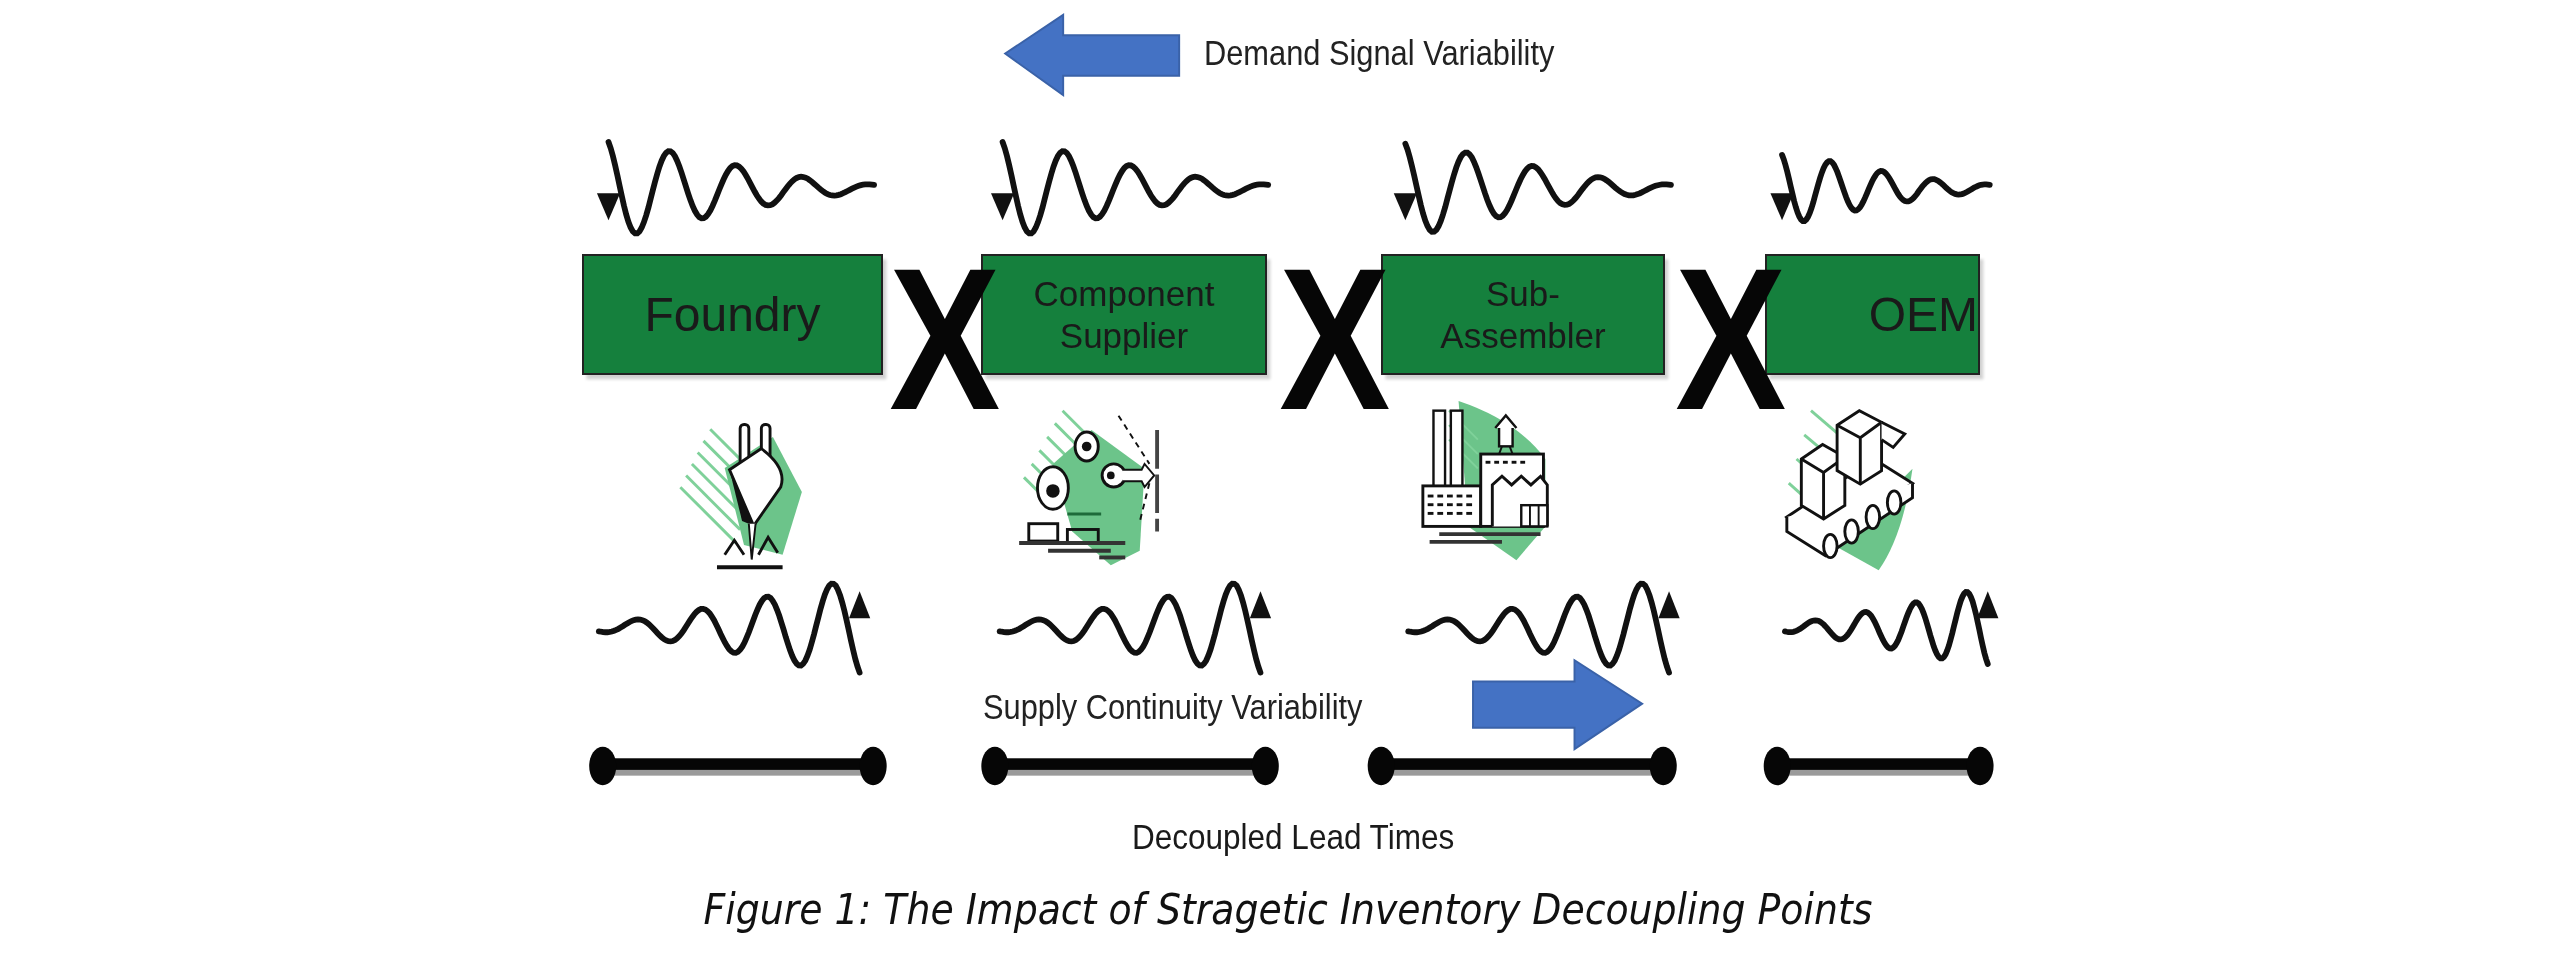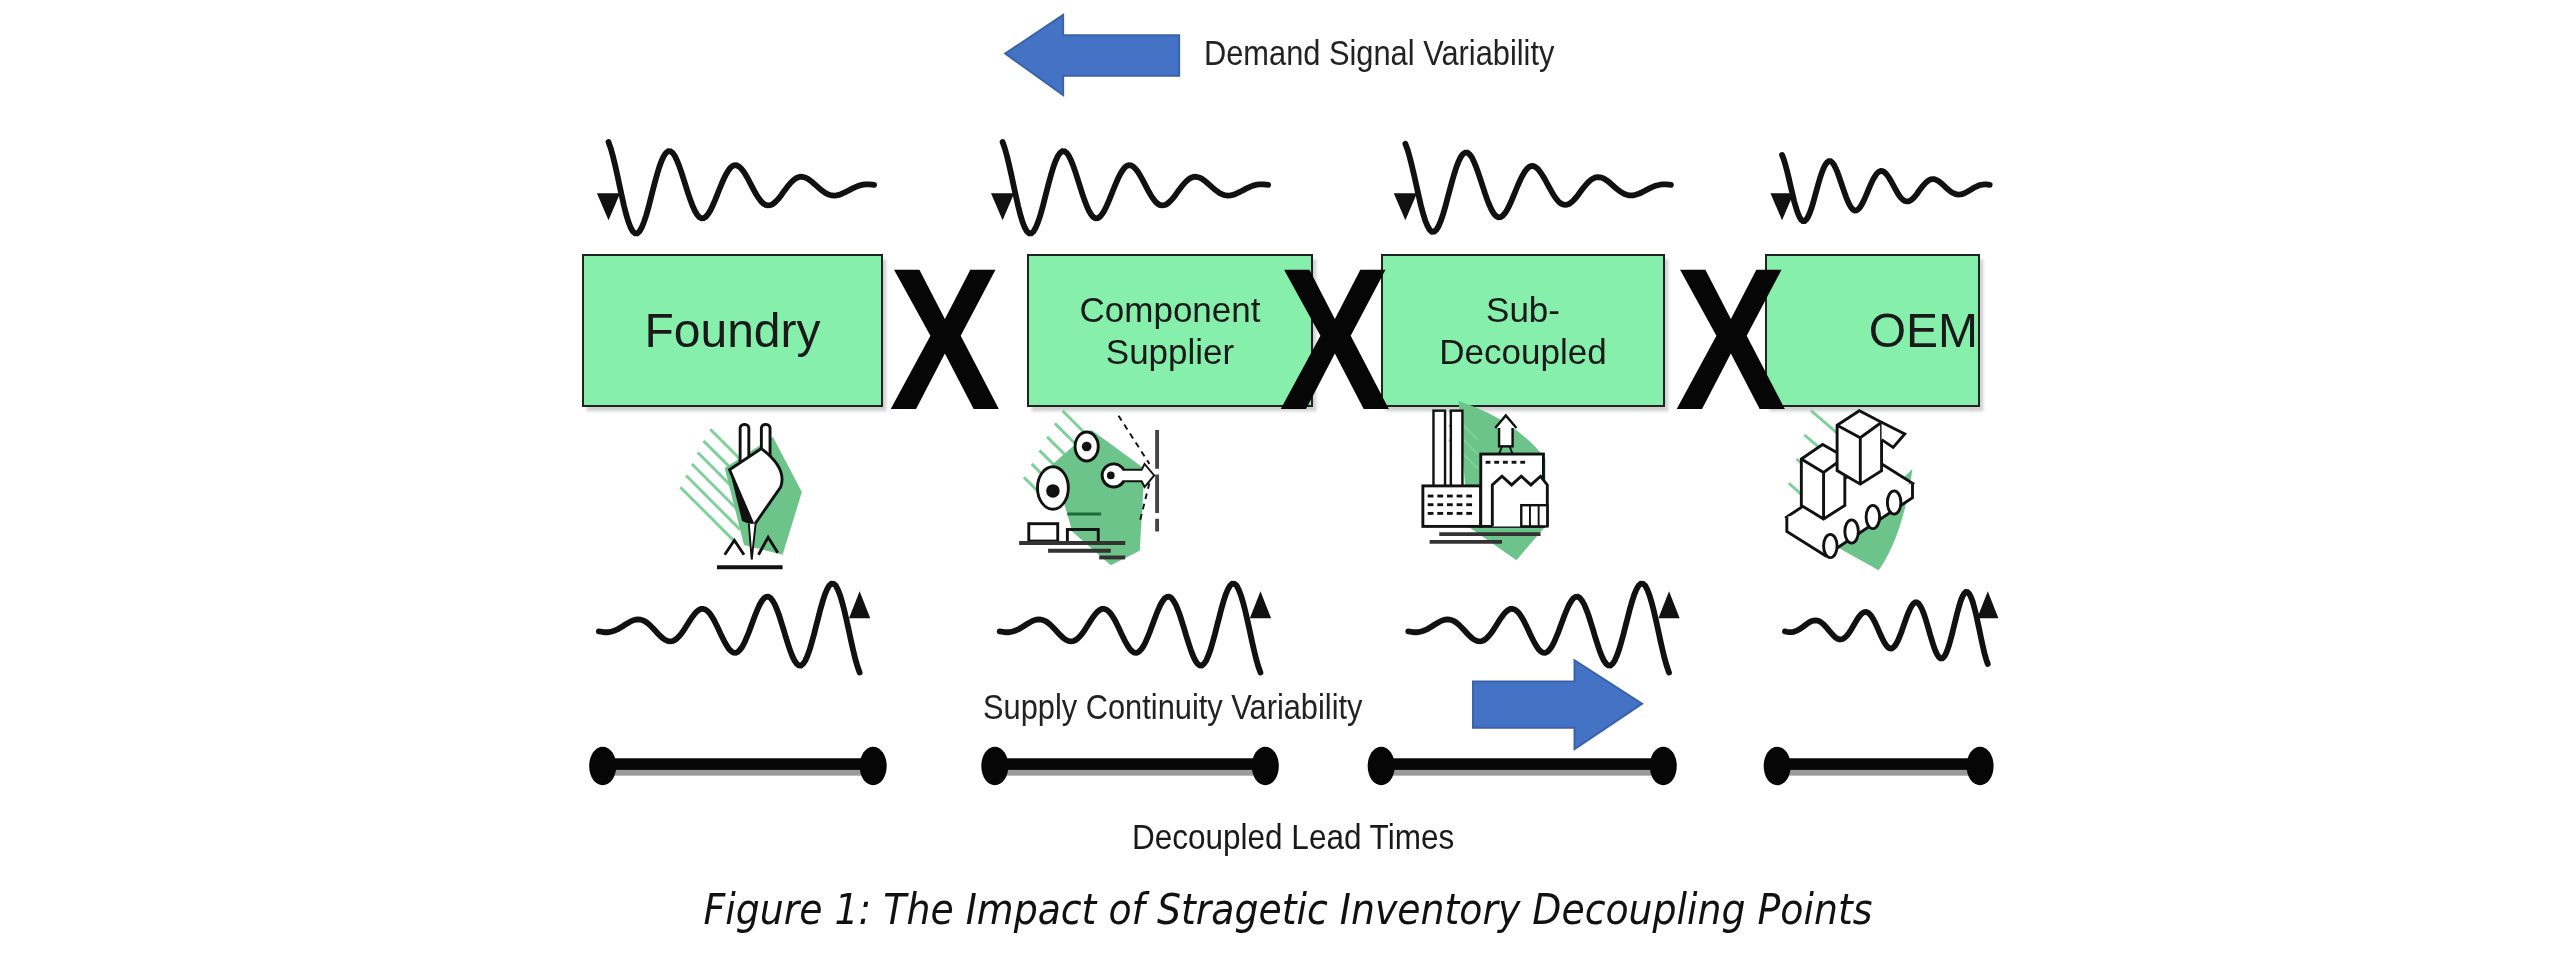--- a/index.html
+++ b/index.html
@@ -1,21 +1,21 @@
 <!DOCTYPE html>
 <html><head>
 <meta charset="utf-8">
 <style>
   html, body { margin: 0; padding: 0; background: #ffffff; }
   body { width: 2576px; height: 966px; position: relative; overflow: hidden; font-family: "Liberation Sans", sans-serif; }
   .abs { position: absolute; }
   .label-calibri { font-family: "Liberation Sans", sans-serif; color: #222; transform: scaleX(0.88); transform-origin: left center; white-space: nowrap; }
   .stage-box {
-    position: absolute; top: 254px; height: 153px;
-    background: #86efac; border: 2.9px solid #222; box-sizing: border-box;
+    position: absolute; top: 254px; height: 121px;
+    background: #15803d; border: 2.9px solid #222; box-sizing: border-box;
     box-shadow: 3.9px 4.8px 2.9px rgba(0,0,0,0.18);
     display: flex; align-items: center; justify-content: center; text-align: center;
     color: #1a1a1a; line-height: 1.2;
   }
   .x-mark {
     position: absolute; top: 237px; font-family: "Liberation Sans", sans-serif; font-weight: bold;
     font-size: 203px; line-height: 1; color: #060606; transform: scaleX(0.82); transform-origin: center;
   }
   svg { position: absolute; overflow: visible; }
   .caption { font-family: "DejaVu Sans", sans-serif; font-style: italic; color: #111; font-size: 42px; white-space: nowrap; transform: scaleX(0.9); transform-origin: center; }
@@ -43,26 +43,26 @@
     </g>
     <g>
       <path d="M1845.0,160.3L1846.8,165.0L1848.6,171.0L1850.4,177.8L1852.2,185.3L1854.0,193.1L1855.8,200.7L1857.5,208.0L1859.3,214.5L1861.1,220.0L1862.9,224.3L1864.7,227.3L1866.5,228.8L1868.3,228.8L1870.1,227.3L1871.9,224.4L1873.7,220.4L1875.5,215.3L1877.3,209.5L1879.0,203.2L1880.8,196.6L1882.6,190.2L1884.4,184.1L1886.2,178.7L1888.0,174.1L1889.8,170.5L1891.6,168.1L1893.4,166.9L1895.2,166.9L1897.0,168.2L1898.8,170.6L1900.5,174.0L1902.3,178.2L1904.1,183.1L1905.9,188.3L1907.7,193.7L1909.5,198.9L1911.3,203.9L1913.1,208.4L1914.9,212.1L1916.7,215.0L1918.5,216.9L1920.3,217.9L1922.0,217.8L1923.8,216.7L1925.6,214.7L1927.4,211.9L1929.2,208.5L1931.0,204.6L1932.8,200.4L1934.6,196.1L1936.4,191.9L1938.2,187.9L1940.0,184.4L1941.8,181.5L1943.5,179.2L1945.3,177.7L1947.1,177.0L1948.9,177.1L1950.7,178.0L1952.5,179.6L1954.3,181.8L1956.1,184.5L1957.9,187.6L1959.7,190.8L1961.5,194.2L1963.3,197.4L1965.0,200.4L1966.8,203.1L1968.6,205.3L1970.4,207.0L1972.2,208.1L1974.0,208.5L1975.8,208.4L1977.6,207.7L1979.4,206.5L1981.2,204.8L1983.0,202.8L1984.8,200.5L1986.5,198.0L1988.3,195.6L1990.1,193.2L1991.9,191.1L1993.7,189.2L1995.5,187.6L1997.3,186.4L1999.1,185.7L2000.9,185.4L2002.7,185.5L2004.5,186.1L2006.3,187.0L2008.0,188.2L2009.8,189.6L2011.6,191.2L2013.4,192.9L2015.2,194.6L2017.0,196.2L2018.8,197.7L2020.6,199.0L2022.4,200.0L2024.2,200.7L2026.0,201.2L2027.8,201.4L2029.5,201.3L2031.3,200.9L2033.1,200.3L2034.9,199.5L2036.7,198.5L2038.5,197.4L2040.3,196.4L2042.1,195.3L2043.9,194.2L2045.7,193.3L2047.5,192.5L2049.3,191.8L2051.0,191.3L2052.8,191.0L2054.6,190.9L2056.4,190.9L2058.2,191.1L2060.0,191.4" fill="none" stroke="#111" stroke-width="6" stroke-linecap="round"></path>
       <polygon points="1833,200 1857,200 1845,228" fill="#111"></polygon>
     </g>
   </svg>
 
 <div class="stage-box" style="left:582px;width:301px;font-size:48px;">
   <span>Foundry</span>
 </div>
-<div class="stage-box" style="left:1027px;width:286px;font-size:35px;">
+<div class="stage-box" style="left:981px;width:286px;font-size:35px;">
   <span style="white-space:normal;width:212px;display:block;">Component Supplier</span>
 </div>
 <div class="stage-box" style="left:1381px;width:284px;font-size:35px;">
   <span style="white-space:pre-line;display:block;">Sub-
-Decoupled</span>
+Assembler</span>
 </div>
 <div class="stage-box" style="left:1765px;width:215px;font-size:48px;justify-content:flex-end;">
   <span>OEM</span>
 </div>
 
 <div class="x-mark" style="left:877px;">X</div>
 <div class="x-mark" style="left:1267px;">X</div>
 <div class="x-mark" style="left:1663px;">X</div>
 
 <svg style="left:657px;top:410px;" width="174" height="164" viewBox="0 0 180 170">

